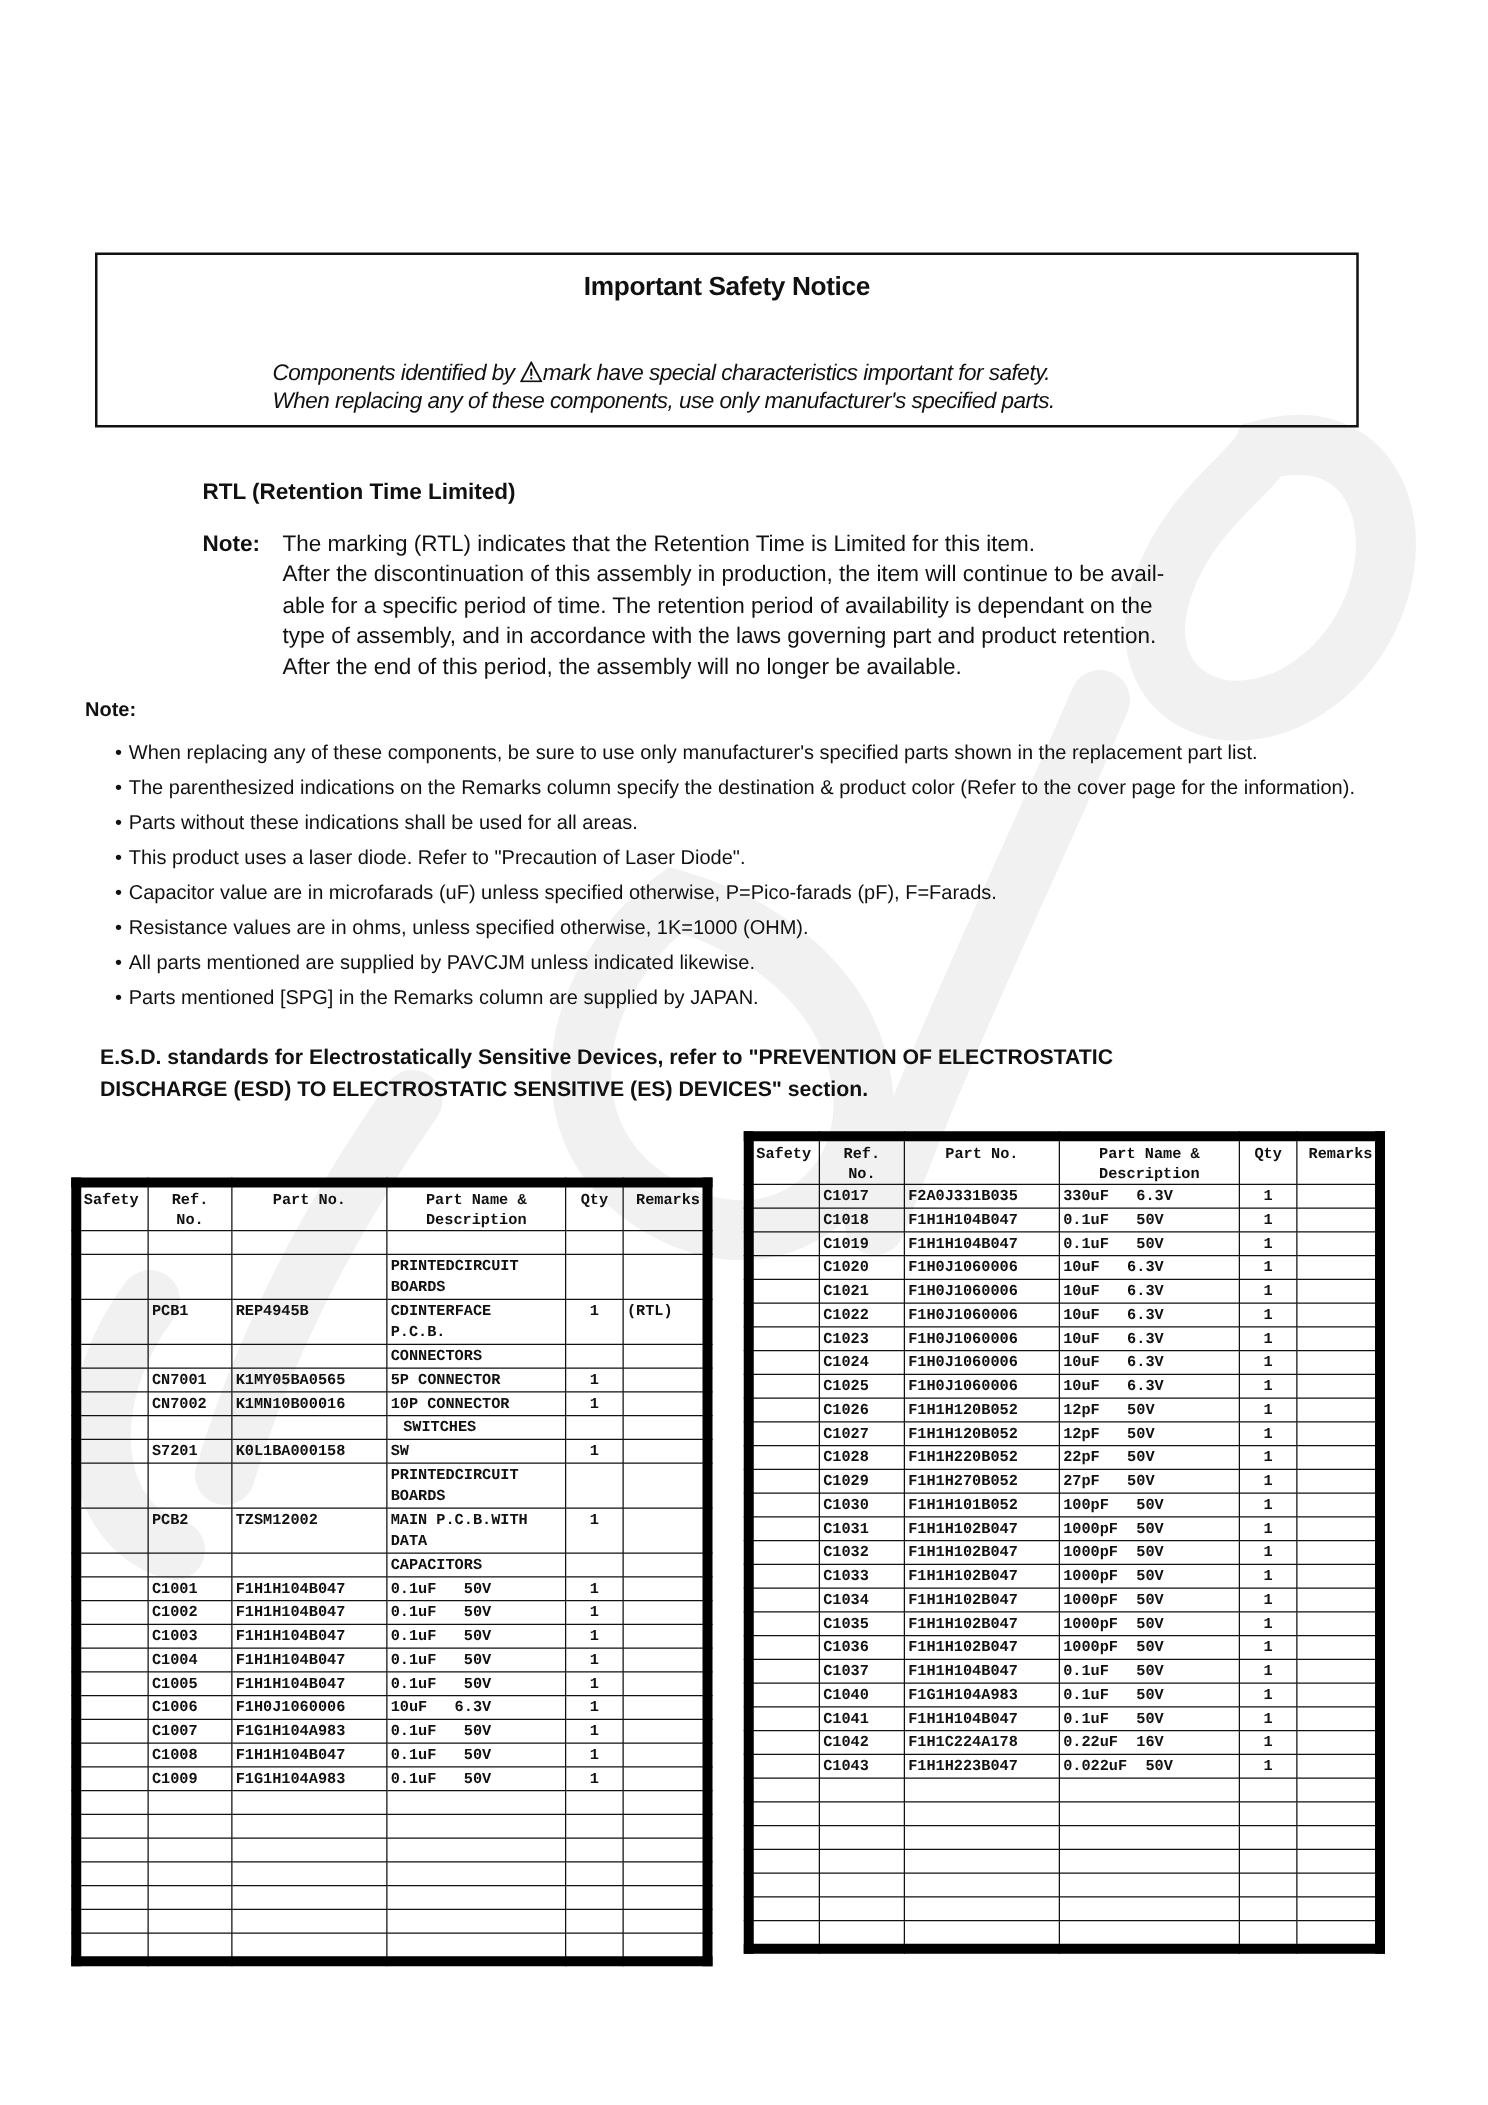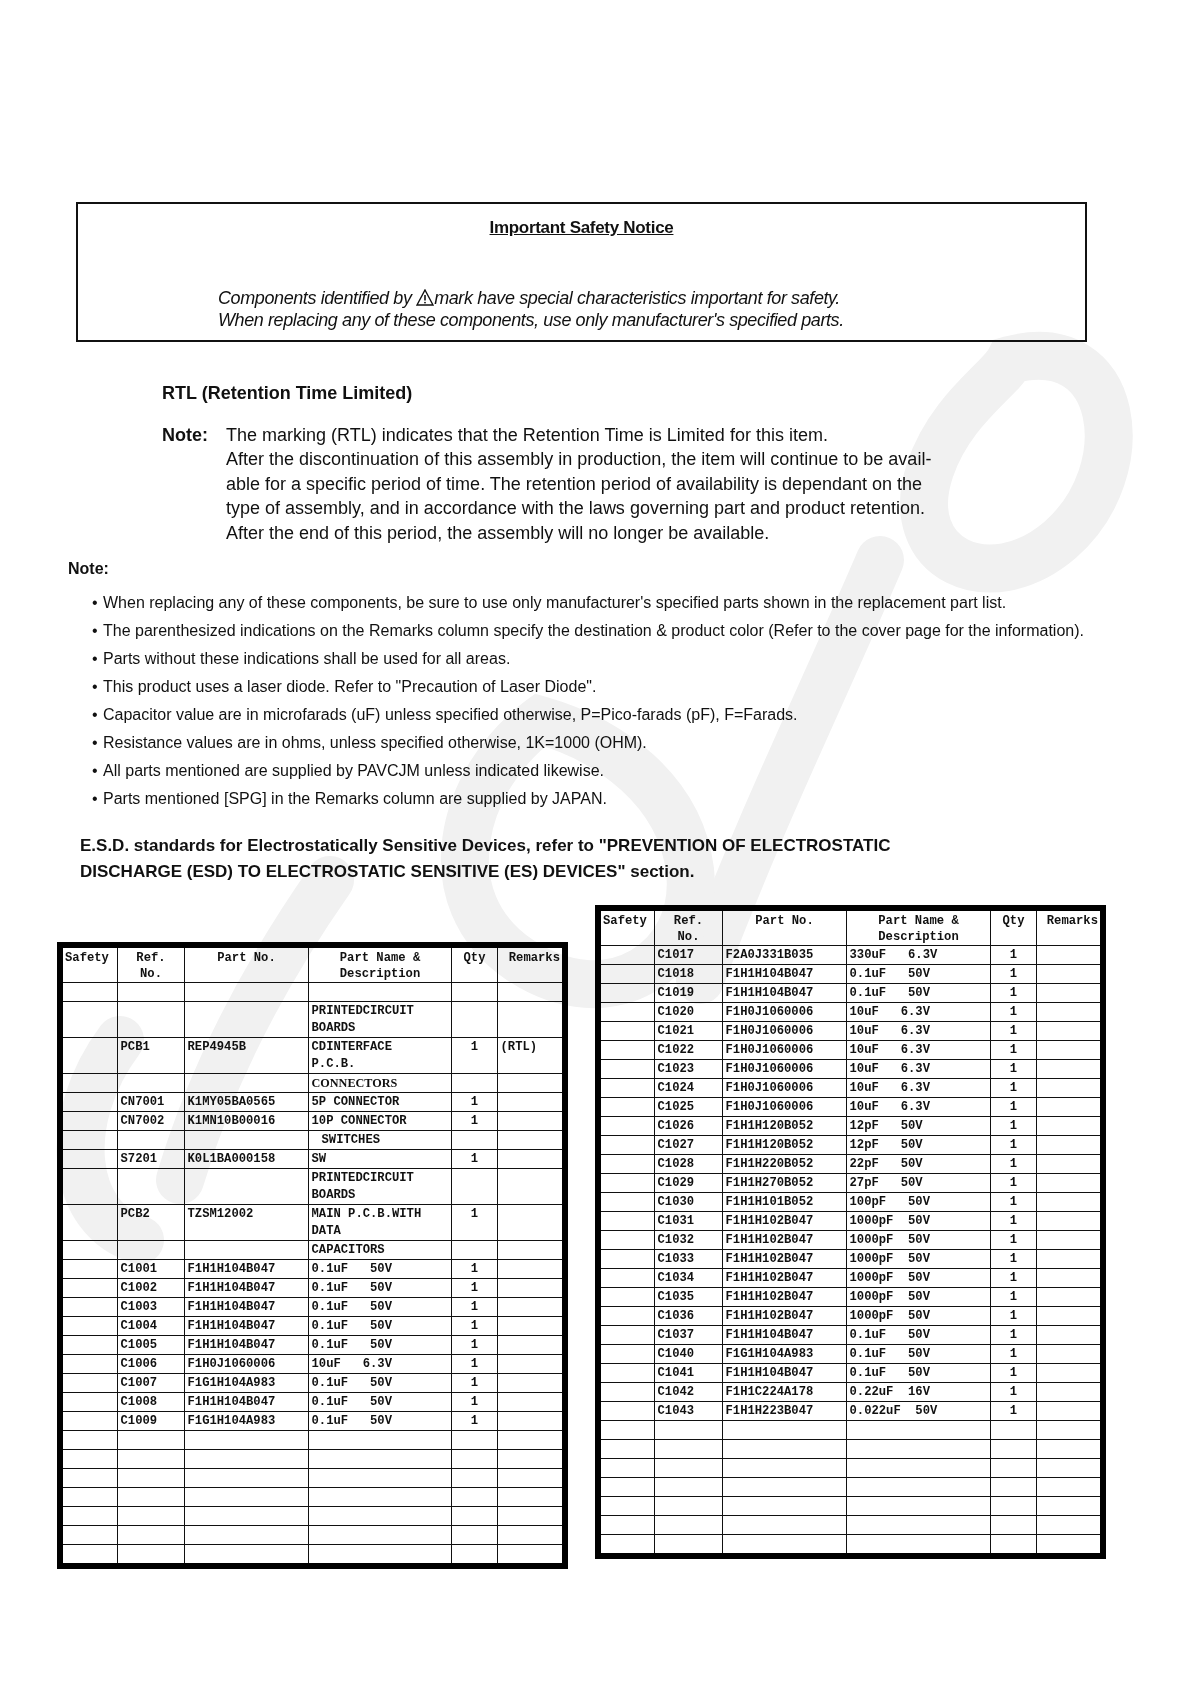--- a/index.html
+++ b/index.html
@@ -1,21 +1,21 @@
 <!DOCTYPE html>
 <html><head>
 <meta charset="utf-8">
 <style>
   html, body { margin: 0; padding: 0; background: #ffffff; }
   body { width: 1190px; height: 1684px; position: relative; overflow: hidden; font-family: "Liberation Sans", sans-serif; color: #111; }
 
   .watermark { position: absolute; left: 0; top: 0; width: 1190px; height: 1684px; pointer-events: none; z-index: 0; }
 
   .notice-box { position: absolute; left: 76px; top: 202px; width: 1011px; height: 140px; border: 2px solid #111; box-sizing: border-box; z-index: 1; }
-  .notice-title { position: absolute; left: 0; right: 0; top: 14px; text-align: center; font-weight: bold; font-size: 17px; letter-spacing: -0.3px; text-decoration: underline; }
+  .notice-title { position: absolute; left: 0; right: 0; top: 14px; text-align: center; font-weight: bold; font-size: 21px; letter-spacing: -0.3px; }
   .notice-text { position: absolute; left: 140px; top: 84px; font-style: italic; font-size: 18px; line-height: 20px; letter-spacing: -0.4px; }
   .warn-icon { display: inline-block; vertical-align: -2px; }
 
   .rtl-title { position: absolute; left: 162px; top: 383px; font-weight: bold; font-size: 18px; z-index: 1; }
   .rtl-note { position: absolute; left: 162px; top: 423px; font-size: 18px; line-height: 24.4px; z-index: 1; }
   .rtl-note .lbl { position: absolute; left: 0; top: 0; font-weight: bold; }
   .rtl-note .body { margin-left: 64px; width: 820px; }
   .rtl-note .body div { white-space: nowrap; }
 
   .notes { position: absolute; left: 68px; top: 560px; width: 1040px; font-size: 16px; z-index: 1; }
@@ -23,21 +23,21 @@
   .notes ul { list-style: none; margin: 12px; padding: 0; }
   .notes li { position: relative; padding-left: 23px; line-height: 21px; margin-bottom: 7px; }
   .notes li::before { content: "\2022"; position: absolute; left: 12px; top: 0; }
   .esd { position: absolute; left: 80px; top: 833px; font-weight: bold; font-size: 17px; line-height: 26px; z-index: 1; }
 
   table.parts { position: absolute; border-collapse: collapse; table-layout: fixed; font-family: "Liberation Mono", monospace; font-size: 12.2px; font-weight: bold; z-index: 1; background: transparent; }
   table.parts td, table.parts th { border: 1px solid #111; padding: 1px 2px 0 3px; vertical-align: top; line-height: 17px; overflow: hidden; white-space: nowrap; }
   table.parts th { font-weight: bold; text-align: center; line-height: 16px; padding-top: 2px; }
   table.parts th.safety { text-align: left; padding-left: 2px; }
   table.parts th.remarks { text-align: right; padding-left: 2px; }
-  table.parts { border: 6px solid #000000; }
+  table.parts { border: 8px solid #000000; }
   table.parts tr.r1 td { height: 17px; }
   table.parts tr.r2 td { height: 34px; white-space: normal; }
   table.parts td.qty { text-align: center; }
   .just-line { display: flex; justify-content: flex-start; }
 
   #tbl-left { left: 57px; top: 942px; width: 505px; }
   #tbl-right { left: 595px; top: 905px; width: 505px; }
 </style>
 </head>
 <body>
@@ -147,21 +147,21 @@
           </div>
           <div>P.C.B.</div>
         </td>
         <td class="qty">1</td>
         <td>(RTL)</td>
       </tr>
       <tr class="r1">
         <td></td>
         <td></td>
         <td></td>
-        <td style="white-space: pre; font-family: Liberation Serif, serif;">CONNECTORS</td>
+        <td style="white-space: pre;">CONNECTORS</td>
         <td class="qty"></td>
         <td></td>
       </tr>
       <tr class="r1">
         <td></td>
         <td>CN7001</td>
         <td>K1MY05BA0565</td>
         <td style="white-space: pre;">5P CONNECTOR</td>
         <td class="qty">1</td>
         <td></td>

